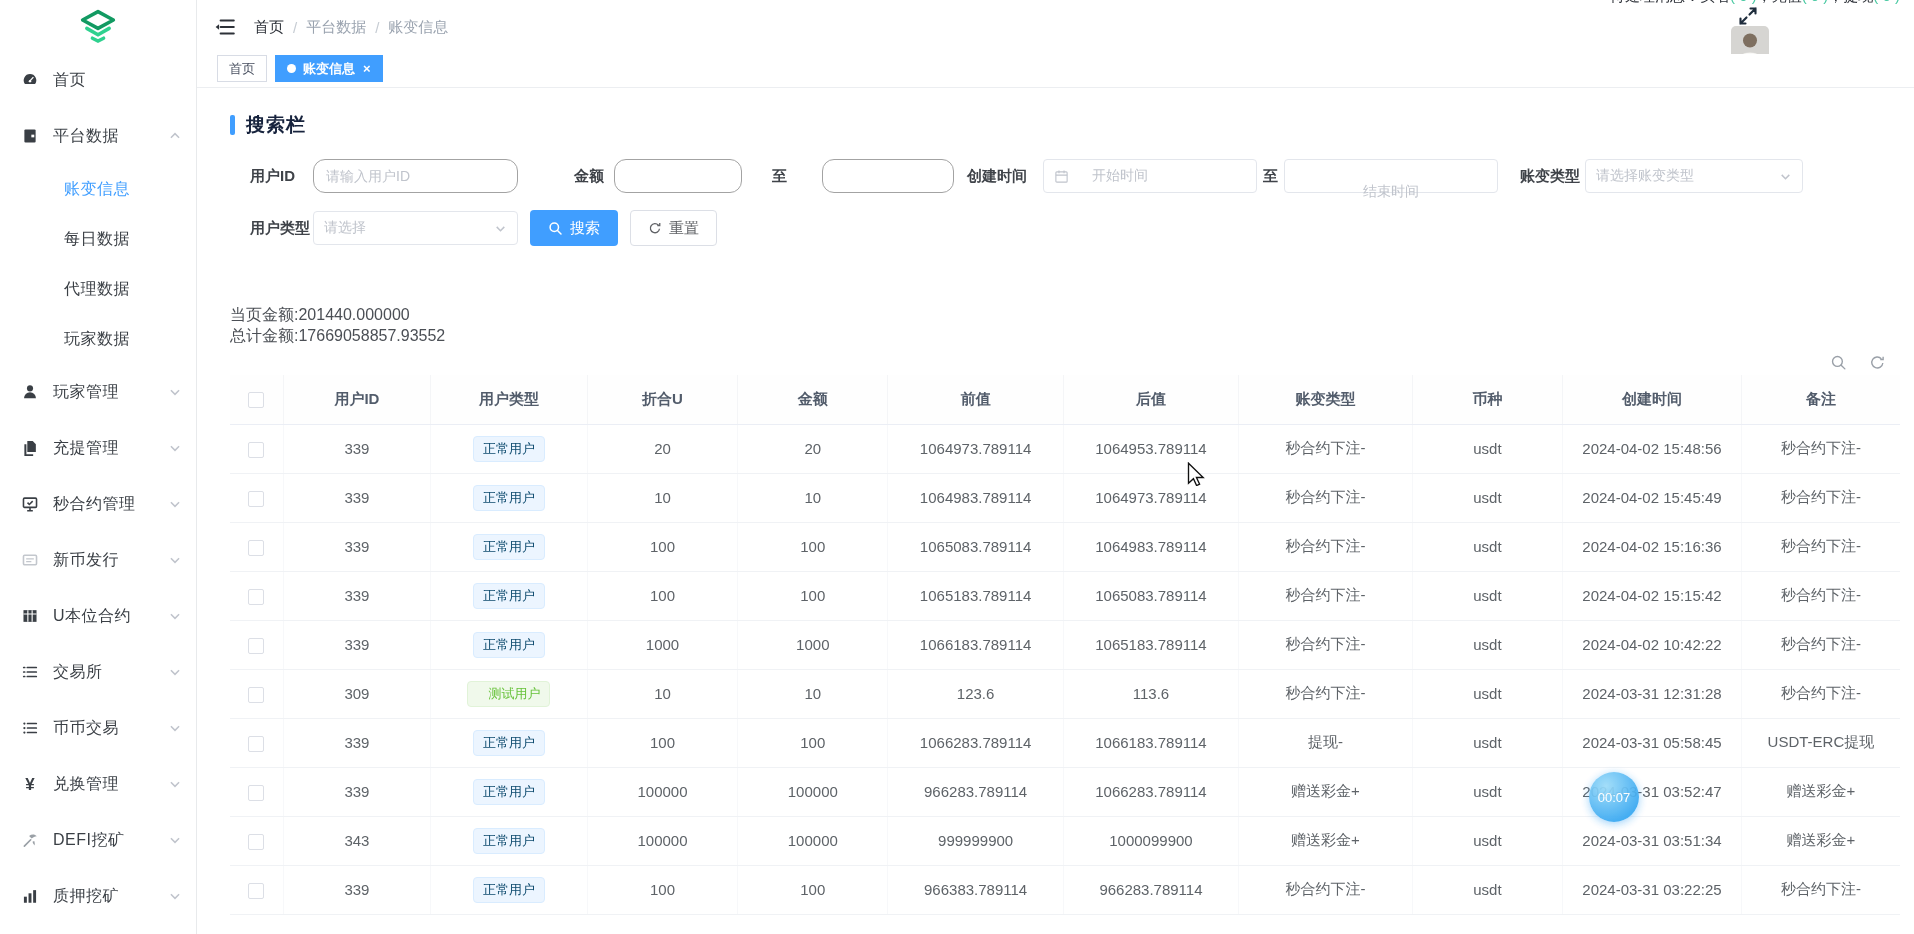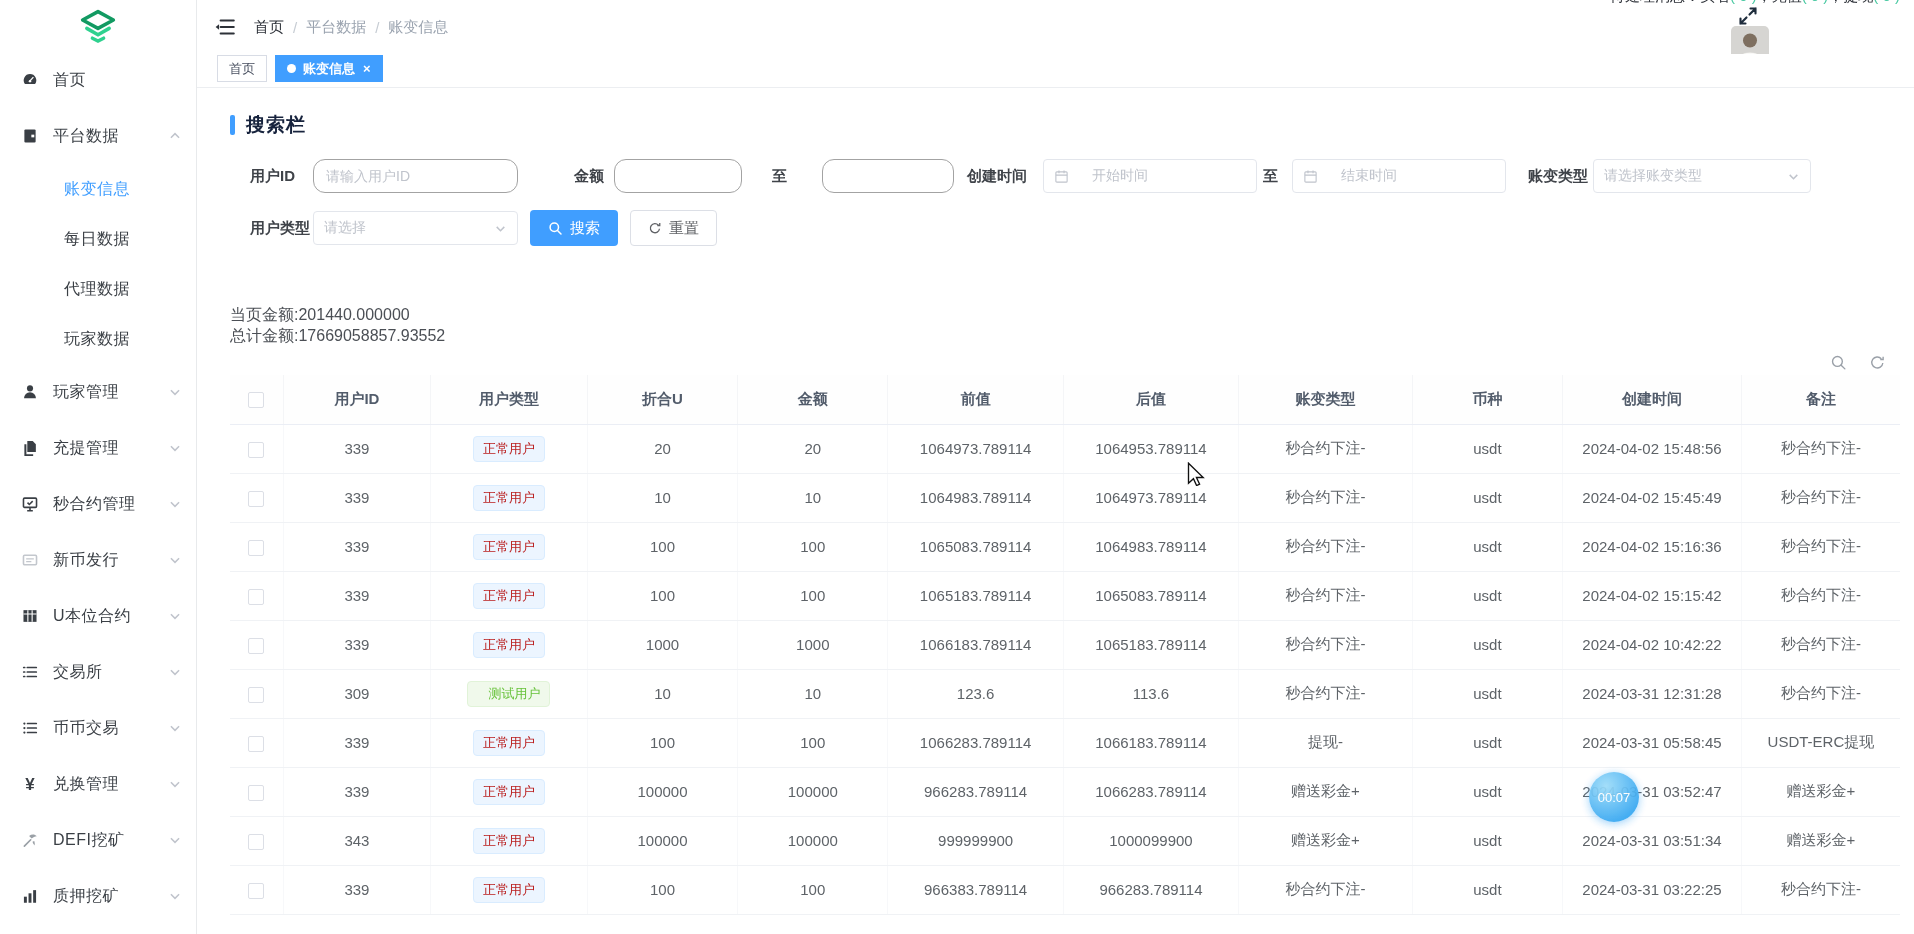--- a/index.html
+++ b/index.html
@@ -71,21 +71,21 @@
 
   table.grid { width:100%; border-collapse:collapse; table-layout:fixed; margin-top:4px; }
   .grid th { height:49px; font-size:15px; color:#525c6b; font-weight:700; background:#fefefe;
     border-bottom:1px solid #ebeef5; border-right:1px solid #f4f5f7; text-align:center; }
   .grid td { height:49px; font-size:15px; color:#5e6artifacts368; color:#5e6368; text-align:center;
     border-bottom:1px solid #f0f2f5; border-right:1px solid #f7f8fa; }
   .grid th:last-child,.grid td:last-child { border-right:none; }
   .cbx { width:16px; height:16px; border:1px solid #dcdfe6; border-radius:2px; background:#fff;
     display:inline-block; vertical-align:middle; cursor:pointer; }
   .tag { display:inline-block; font-size:13px; padding:3px 9px; border-radius:4px; }
-  .tag-normal { color:#b91c1c; background:#ecf5ff; border:1px solid #d9ecff; }
+  .tag-normal { color:#0c4a6e; background:#ecf5ff; border:1px solid #d9ecff; }
   .tag-test { color:#67c23a; background:#f0f9eb; border:1px solid #e1f3d8;padding-left:20px; }
 
   .cursor-overlay { position:absolute; left:1185px; top:462px; z-index:40; pointer-events:none; }
   .recorder-bubble { position:absolute; left:1589px; top:772px; width:50px; height:50px; border-radius:50%;
     background:radial-gradient(circle at 34% 28%, #9ddcf9, #38a8f2 75%); opacity:.93; z-index:30;
     display:flex; align-items:center; justify-content:center; color:#fff; font-size:13px;
     box-shadow:0 2px 8px rgba(33,150,243,.45); cursor:pointer; }
 </style>
 </head>
 <body>
@@ -349,21 +349,21 @@
         <input class="inp" style="width: 132px;">
         <span class="f-label" style="margin-left:13px;margin-right:16px;">创建时间</span>
         <div class="fake-field" style="width:214px;">
           <svg viewBox="0 0 16 16" width="15" height="15">
             <rect x="2" y="3" width="12" height="11" rx="1" fill="none" stroke="#c0c4cc" stroke-width="1.2"></rect>
             <path d="M5.3 1.5v3M10.7 1.5v3M2 6.5h12" stroke="#c0c4cc" stroke-width="1.2"></path>
           </svg>
           <span class="grow">开始时间</span>
         </div>
         <span class="to-sep" style="margin-left:6px;margin-right:2px;">至</span>
-        <div class="fake-field" style="width:214px;margin-left:12px;">
+        <div class="fake-field" style="width:214px;margin-left:4px;flex-direction:column;">
           <svg viewBox="0 0 16 16" width="15" height="15">
             <rect x="2" y="3" width="12" height="11" rx="1" fill="none" stroke="#c0c4cc" stroke-width="1.2"></rect>
             <path d="M5.3 1.5v3M10.7 1.5v3M2 6.5h12" stroke="#c0c4cc" stroke-width="1.2"></path>
           </svg>
           <span class="grow">结束时间</span>
         </div>
         <span class="f-label" style="margin-left:22px;margin-right:5px;">账变类型</span>
         <div class="fake-field" style="width:218px;font-family:Liberation Serif, serif;">
           <span class="grow">请选择账变类型</span>
           <svg viewBox="0 0 12 12" width="13" height="13">

